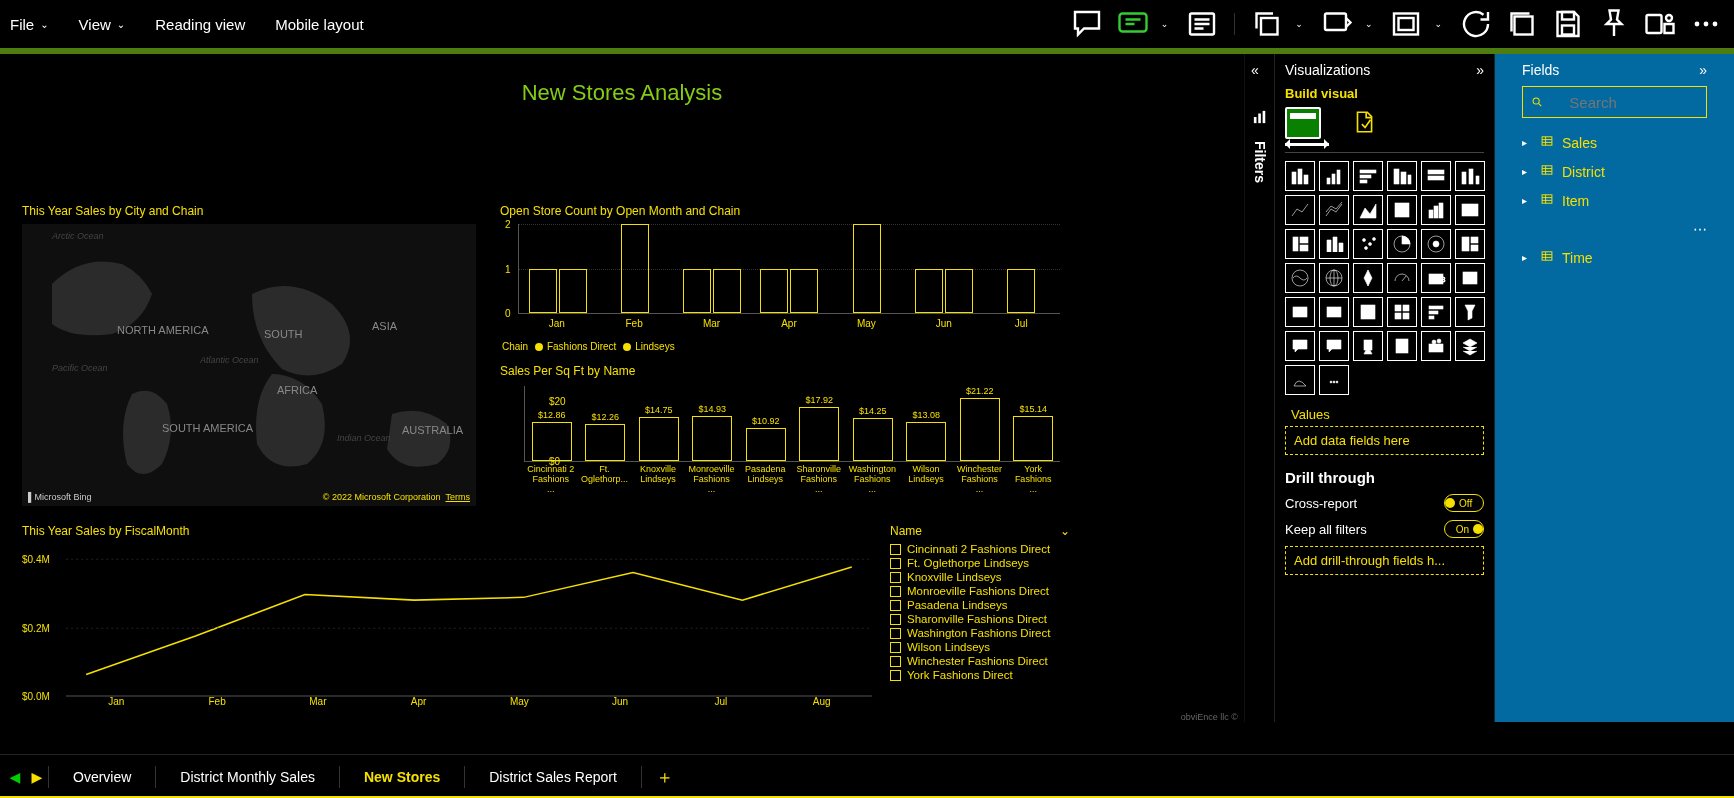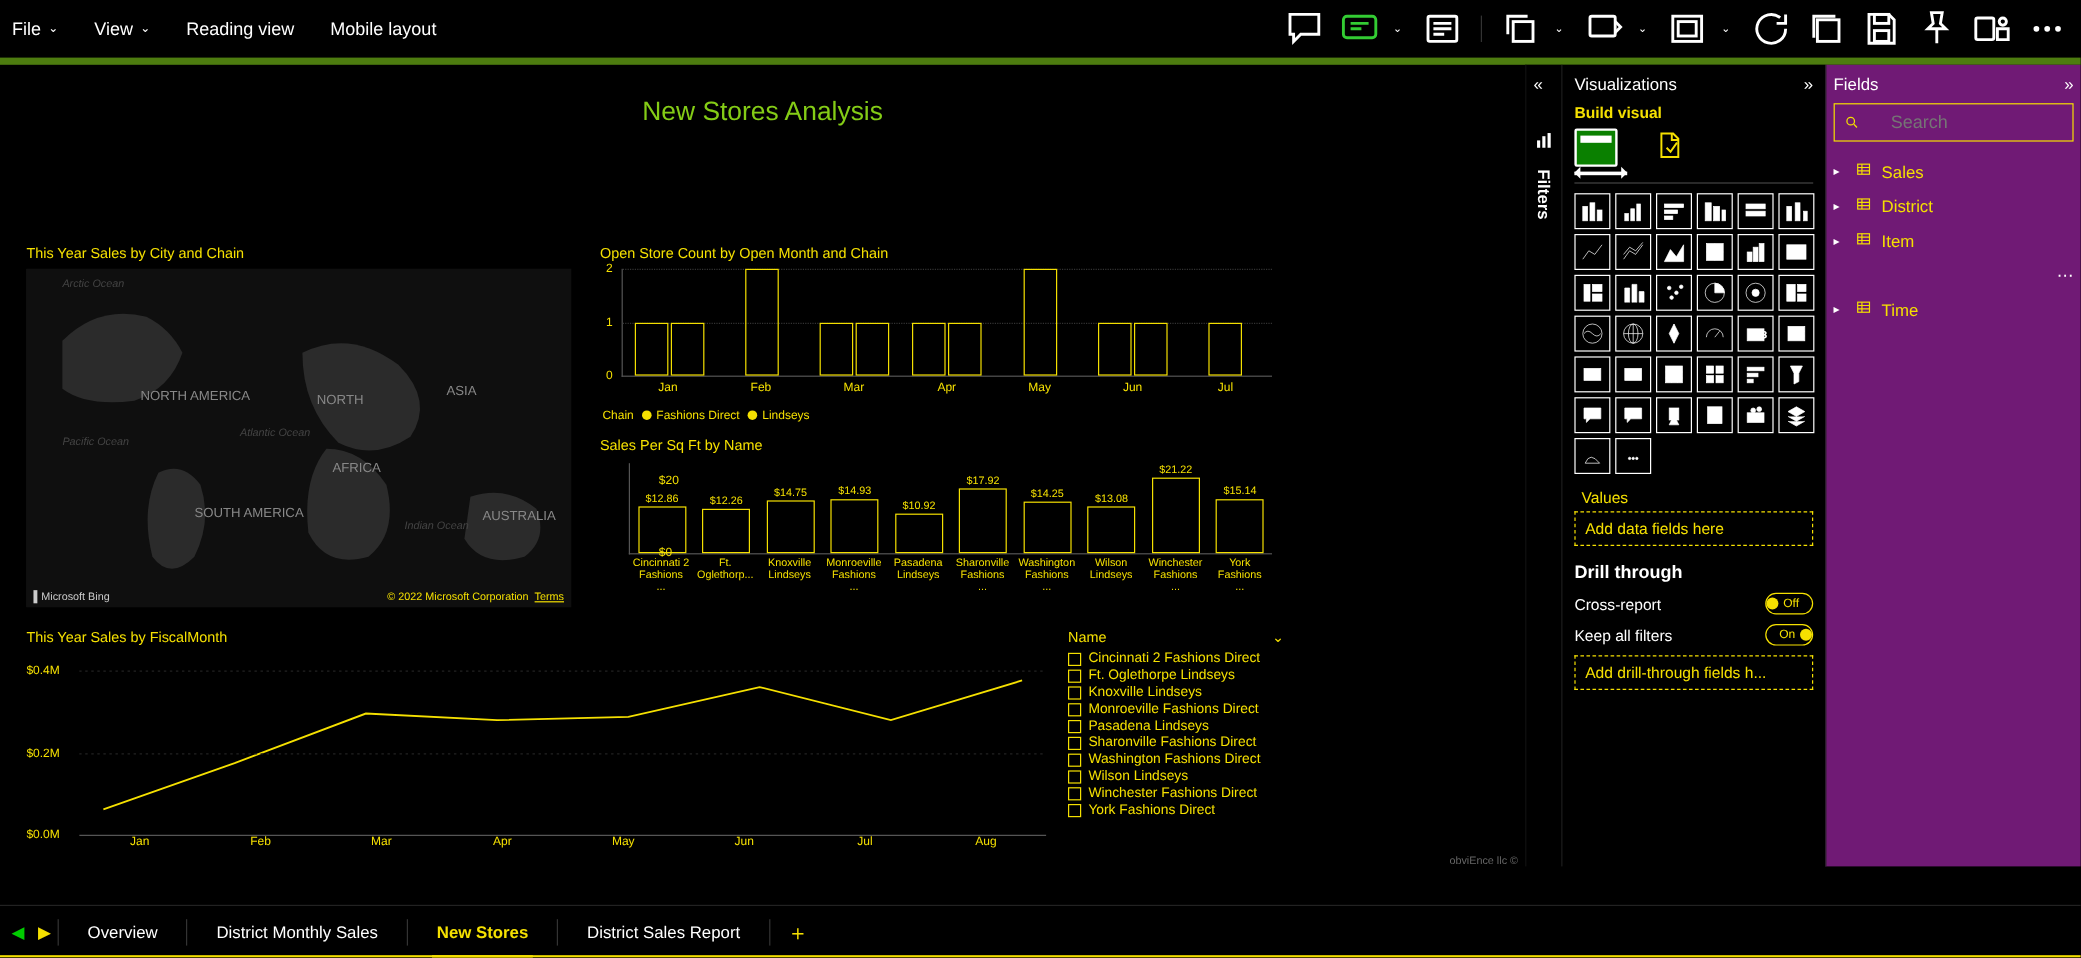--- a/index.html
+++ b/index.html
@@ -18,21 +18,21 @@
 
 
 .main { display: flex; height: 668px; }
 .canvas { flex: 1; position: relative; padding: 0; }
 .filters-collapsed { width: 30px; background: #000; border-left: 1px solid #111; position: relative; }
 .filters-collapsed .coll-chev { position:absolute; top:8px; left:6px; color:#fff; font-size:14px; cursor:pointer; }
 .filters-collapsed .vlabel { position: absolute; top: 100px; left: 50%; transform: translateX(-50%) rotate(90deg); transform-origin: center; font-size: 14px; font-weight: 600; }
 .filters-collapsed .bars { position:absolute; top:56px; left:8px; color:#fff; }
 
 .viz-panel { width: 220px; background: #000; border-left: 1px solid #222; padding: 8px 10px; display: flex; flex-direction: column; }
-.fields-panel { width: 213px; background: #701a75; border-left: 1px solid #222; padding: 8px 6px; }
+.fields-panel { width: 240px; background: #0369a1; border-left: 1px solid #222; padding: 8px 27px; }
 
 .panel-head { display: flex; justify-content: space-between; align-items: center; margin-bottom: 8px; }
 .panel-head h3 { font-size: 14px; font-weight: 400; color:#fff; }
 .panel-head .chev { font-size: 14px; cursor: pointer; }
 
 .build-visual { color: #f5e000; font-size: 13px; font-weight: 600; margin-bottom: 6px; }
 .build-tabs { display: flex; gap: 30px; align-items: flex-end; }
 .build-tab-page { width: 36px; height: 32px; background: #0a8000; border: 2px solid #fff; border-radius: 2px; position:relative; }
 .build-tab-page:after{content:"";position:absolute;left:3px;right:3px;top:4px;height:6px;background:#fff;}
 .build-tab-fmt svg{width:26px;height:26px;}
@@ -238,21 +238,21 @@
           <svg viewBox="0 0 454 282" style="position:absolute;inset:0;">
             <rect width="454" height="282" fill="#0f0f0f"></rect>
             <path class="world-path" d="M30 60 q30 -30 70 -20 q20 10 30 30 q-10 30 -40 40 q-40 5 -60 -10 z"></path>
             <path class="world-path" d="M110 170 q20 -10 35 10 q10 30 -5 60 q-20 20 -35 0 q-10 -40 5 -70 z"></path>
             <path class="world-path" d="M230 70 q40 -20 80 10 q30 30 10 60 q-30 20 -60 5 q-30 -30 -30 -75 z"></path>
             <path class="world-path" d="M250 150 q30 0 50 30 q10 40 -15 60 q-35 10 -50 -20 q-5 -45 15 -70 z"></path>
             <path class="world-path" d="M370 190 q30 -10 55 10 q10 25 -10 40 q-35 10 -50 -15 z"></path>
           </svg>
           <div class="map-label" style="left:95px;top:100px;"><span>NORTH AMERICA</span></div>
           <div class="map-label" style="left:140px;top:198px;"><span>SOUTH AMERICA</span></div>
-          <div class="map-label" style="left:242px;top:104px;"><span>NORTH</span></div>
+          <div class="map-label" style="left:242px;top:104px;"><span>SOUTH</span></div>
           <div class="map-label" style="left:255px;top:160px;"><span>AFRICA</span></div>
           <div class="map-label" style="left:350px;top:96px;"><span>ASIA</span></div>
           <div class="map-label" style="left:380px;top:200px;"><span>AUSTRALIA</span></div>
           <div class="map-ocean" style="left:30px;top:8px;"><span>Arctic Ocean</span></div>
           <div class="map-ocean" style="left:30px;top:140px;"><span>Pacific Ocean</span></div>
           <div class="map-ocean" style="left:178px;top:132px;"><span>Atlantic Ocean</span></div>
           <div class="map-ocean" style="left:315px;top:210px;"><span>Indian Ocean</span></div>
           <div class="map-credits">▌<span>Microsoft Bing</span></div>
           <div class="map-credits-r"><span>© 2022 Microsoft Corporation</span>&nbsp;&nbsp;<u>Terms</u></div>
         </div>

